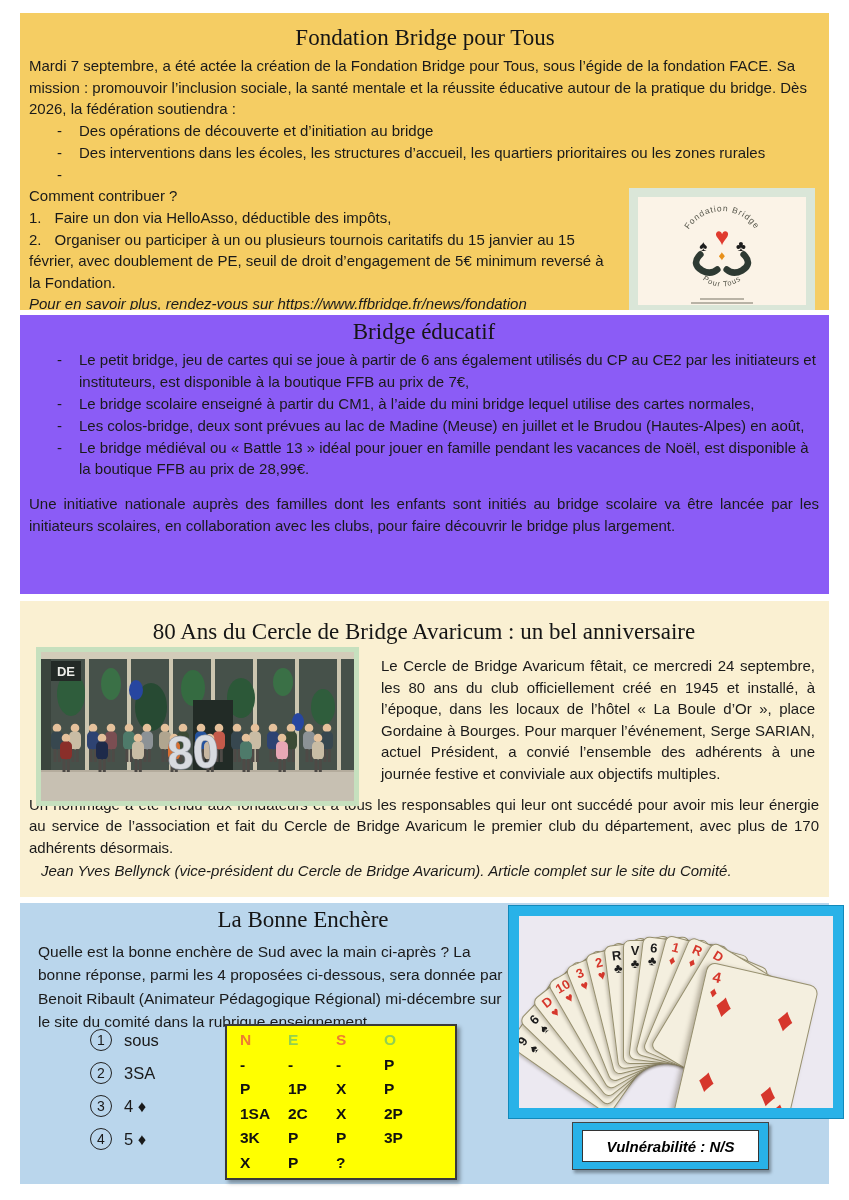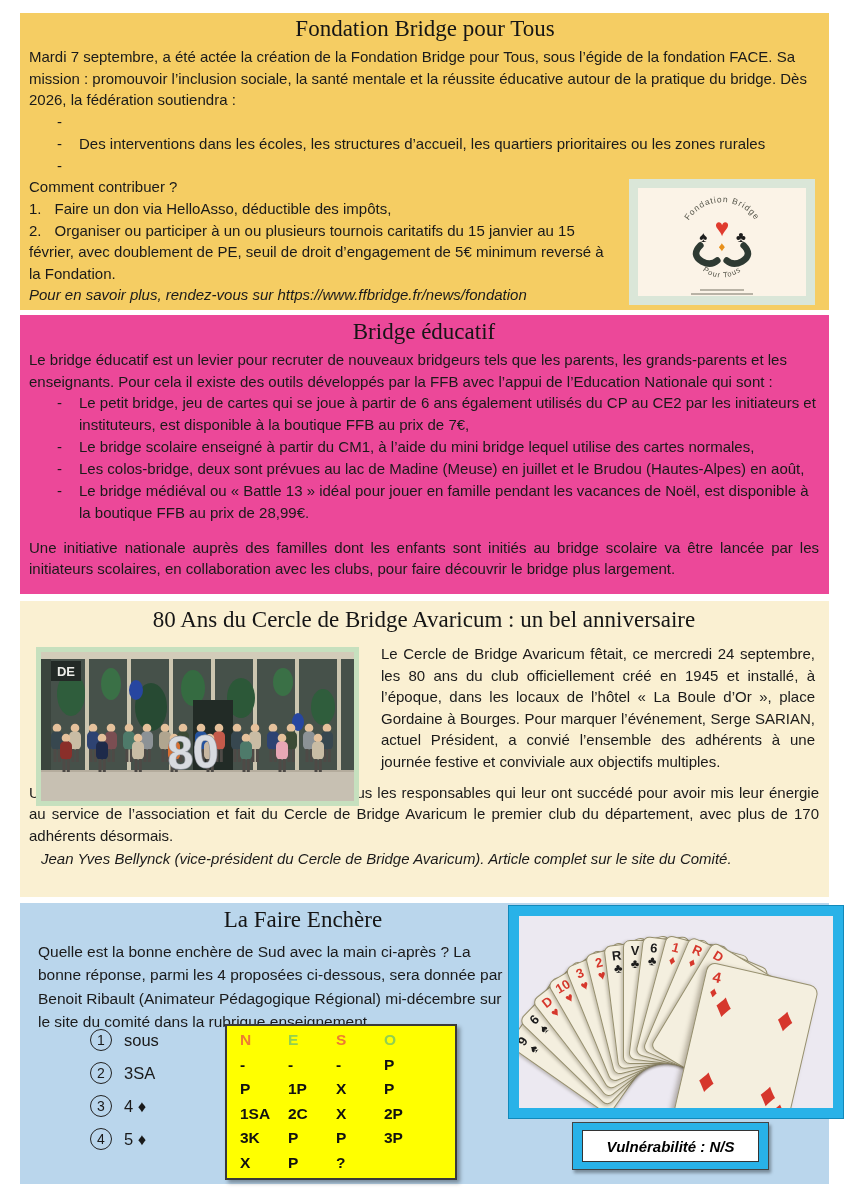--- a/index.html
+++ b/index.html
@@ -1,22 +1,22 @@
 <!DOCTYPE html>
 <html><head>
 <meta charset="utf-8">
 <style>
   * { margin:0; padding:0; box-sizing:border-box; }
   html,body { width:849px; height:1200px; background:#ffffff; overflow:hidden; }
   body { position:relative; font-family:"Liberation Sans", sans-serif; color:#1a1a1a; }
 
   .sec { position:absolute; left:20px; width:809px; overflow:hidden; }
-  #sec-fondation { top:13px;  height:297px; background:#F5CD63; padding:3px 8px 0 9px; }
-  #sec-educatif  { top:315px; height:279px; background:#ec4899; padding:4px 10px 0 9px; }
-  #sec-avaricum  { top:601px; height:296px; background:#FAF0D2; padding:6px 10px 0 9px; }
+  #sec-fondation { top:13px;  height:297px; background:#F5CD63; padding:12px 8px 0 9px; }
+  #sec-educatif  { top:315px; height:279px; background:#8b5cf6; padding:4px 10px 0 9px; }
+  #sec-avaricum  { top:601px; height:296px; background:#FAF0D2; padding:18px 10px 0 9px; }
   #sec-enchere   { top:903px; height:281px; background:#BAD6EC; overflow:visible; }
 
   .sec-title { font-family:"Liberation Serif", serif; font-weight:400; font-size:23px;
                text-align:center; color:#151515; margin-bottom:4px; }
   .body-p { font-size:15px; line-height:1.44; }
   .brow { display:flex; padding-left:28px; font-size:15px; line-height:1.46; }
   .dash { width:22px; flex:none; }
   .cnum { margin-right:13px; }
   .more { font-style:italic; }
 
@@ -76,20 +76,21 @@
 </style>
 </head>
 <body>
 
 <section class="sec" id="sec-fondation">
   <h1 class="sec-title">Fondation Bridge pour Tous</h1>
   <p class="body-p">Mardi 7 septembre, a été actée la création de la Fondation Bridge pour Tous, sous l’égide de la fondation FACE. Sa mission : promouvoir l’inclusion sociale, la santé mentale et la réussite éducative autour de la pratique du bridge. Dès 2026, la fédération soutiendra :</p>
   <div>
     <div class="brow">
       <span class="dash">-</span>
+      <span>Des opérations de découverte et d’initiation au bridge</span>
       </div>
     <div class="brow">
       <span class="dash">-</span>
       <span>Des interventions dans les écoles, les structures d’accueil, les quartiers prioritaires ou les zones rurales</span>
       </div>
     <div class="brow">
       <span class="dash">-</span>
       </div>
   </div>
 
@@ -113,21 +114,20 @@
   </div>
 
   <p class="body-p">Comment contribuer ?</p>
   <p class="body-p"><span class="cnum">1.</span><span>Faire un don via HelloAsso, déductible des impôts,</span></p>
   <p class="body-p"><span class="cnum">2.</span><span>Organiser ou participer à un ou plusieurs tournois caritatifs du 15 janvier au 15 février, avec doublement de PE, seuil de droit d’engagement de 5€ minimum reversé à la Fondation.</span></p>
   <p class="body-p more">Pour en savoir plus, rendez-vous sur https://www.ffbridge.fr/news/fondation</p>
 </section>
 
 <section class="sec" id="sec-educatif">
   <h2 class="sec-title">Bridge éducatif</h2>
-  <p class="body-p">Le bridge éducatif est un levier pour recruter de nouveaux bridgeurs tels que les parents, les grands-parents et les enseignants. Pour cela il existe des outils développés par la FFB avec l’appui de l’Education Nationale qui sont :</p>
   <div>
     <div class="brow">
       <span class="dash">-</span>
       <span>Le petit bridge, jeu de cartes qui se joue à partir de 6 ans également utilisés du CP au CE2 par les initiateurs et instituteurs, est disponible à la boutique FFB au prix de 7€,</span>
       </div>
     <div class="brow">
       <span class="dash">-</span>
       <span>Le bridge scolaire enseigné à partir du CM1, à l’aide du mini bridge lequel utilise des cartes normales,</span>
       </div>
     <div class="brow">
@@ -210,21 +210,21 @@
       <text x="152" y="116" font-size="46" font-weight="bold" fill="#D8DBE0" stroke="#9297A0" stroke-width="1.4" paint-order="stroke" text-anchor="middle" transform="rotate(-3 152 100)">80</text>
     </svg>
   </div>
 
   <p class="body-p av-col">Le Cercle de Bridge Avaricum fêtait, ce mercredi 24 septembre, les 80 ans du club officiellement créé en 1945 et installé, à l’époque, dans les locaux de l’hôtel « La Boule d’Or », place Gordaine à Bourges. Pour marquer l’événement, Serge SARIAN, actuel Président, a convié l’ensemble des adhérents à une journée festive et conviviale aux objectifs multiples.</p>
   <p class="body-p av-full">Un hommage a été rendu aux fondateurs et à tous les responsables qui leur ont succédé pour avoir mis leur énergie au service de l’association et fait du Cercle de Bridge Avaricum le premier club du département, avec plus de 170 adhérents désormais.</p>
   <p class="body-p av-credit">Jean Yves Bellynck (vice-président du Cercle de Bridge Avaricum). Article complet sur le site du Comité.</p>
 </section>
 
 <section class="sec" id="sec-enchere">
-  <h2 class="sec-title en-title">La Faire Enchère</h2>
+  <h2 class="sec-title en-title">La Bonne Enchère</h2>
   <p class="en-q">Quelle est la bonne enchère de Sud avec la main ci-après ? La bonne réponse, parmi les 4 proposées ci-dessous, sera donnée par Benoit Ribault (Animateur Pédagogique Régional) mi-décembre sur le site du comité dans la rubrique enseignement.</p>
 
   <div class="opts">
     <div class="opt">
       <span class="onum">1</span>
       <span>sous</span>
       </div>
     <div class="opt">
       <span class="onum">2</span>
       <span>3SA</span>

